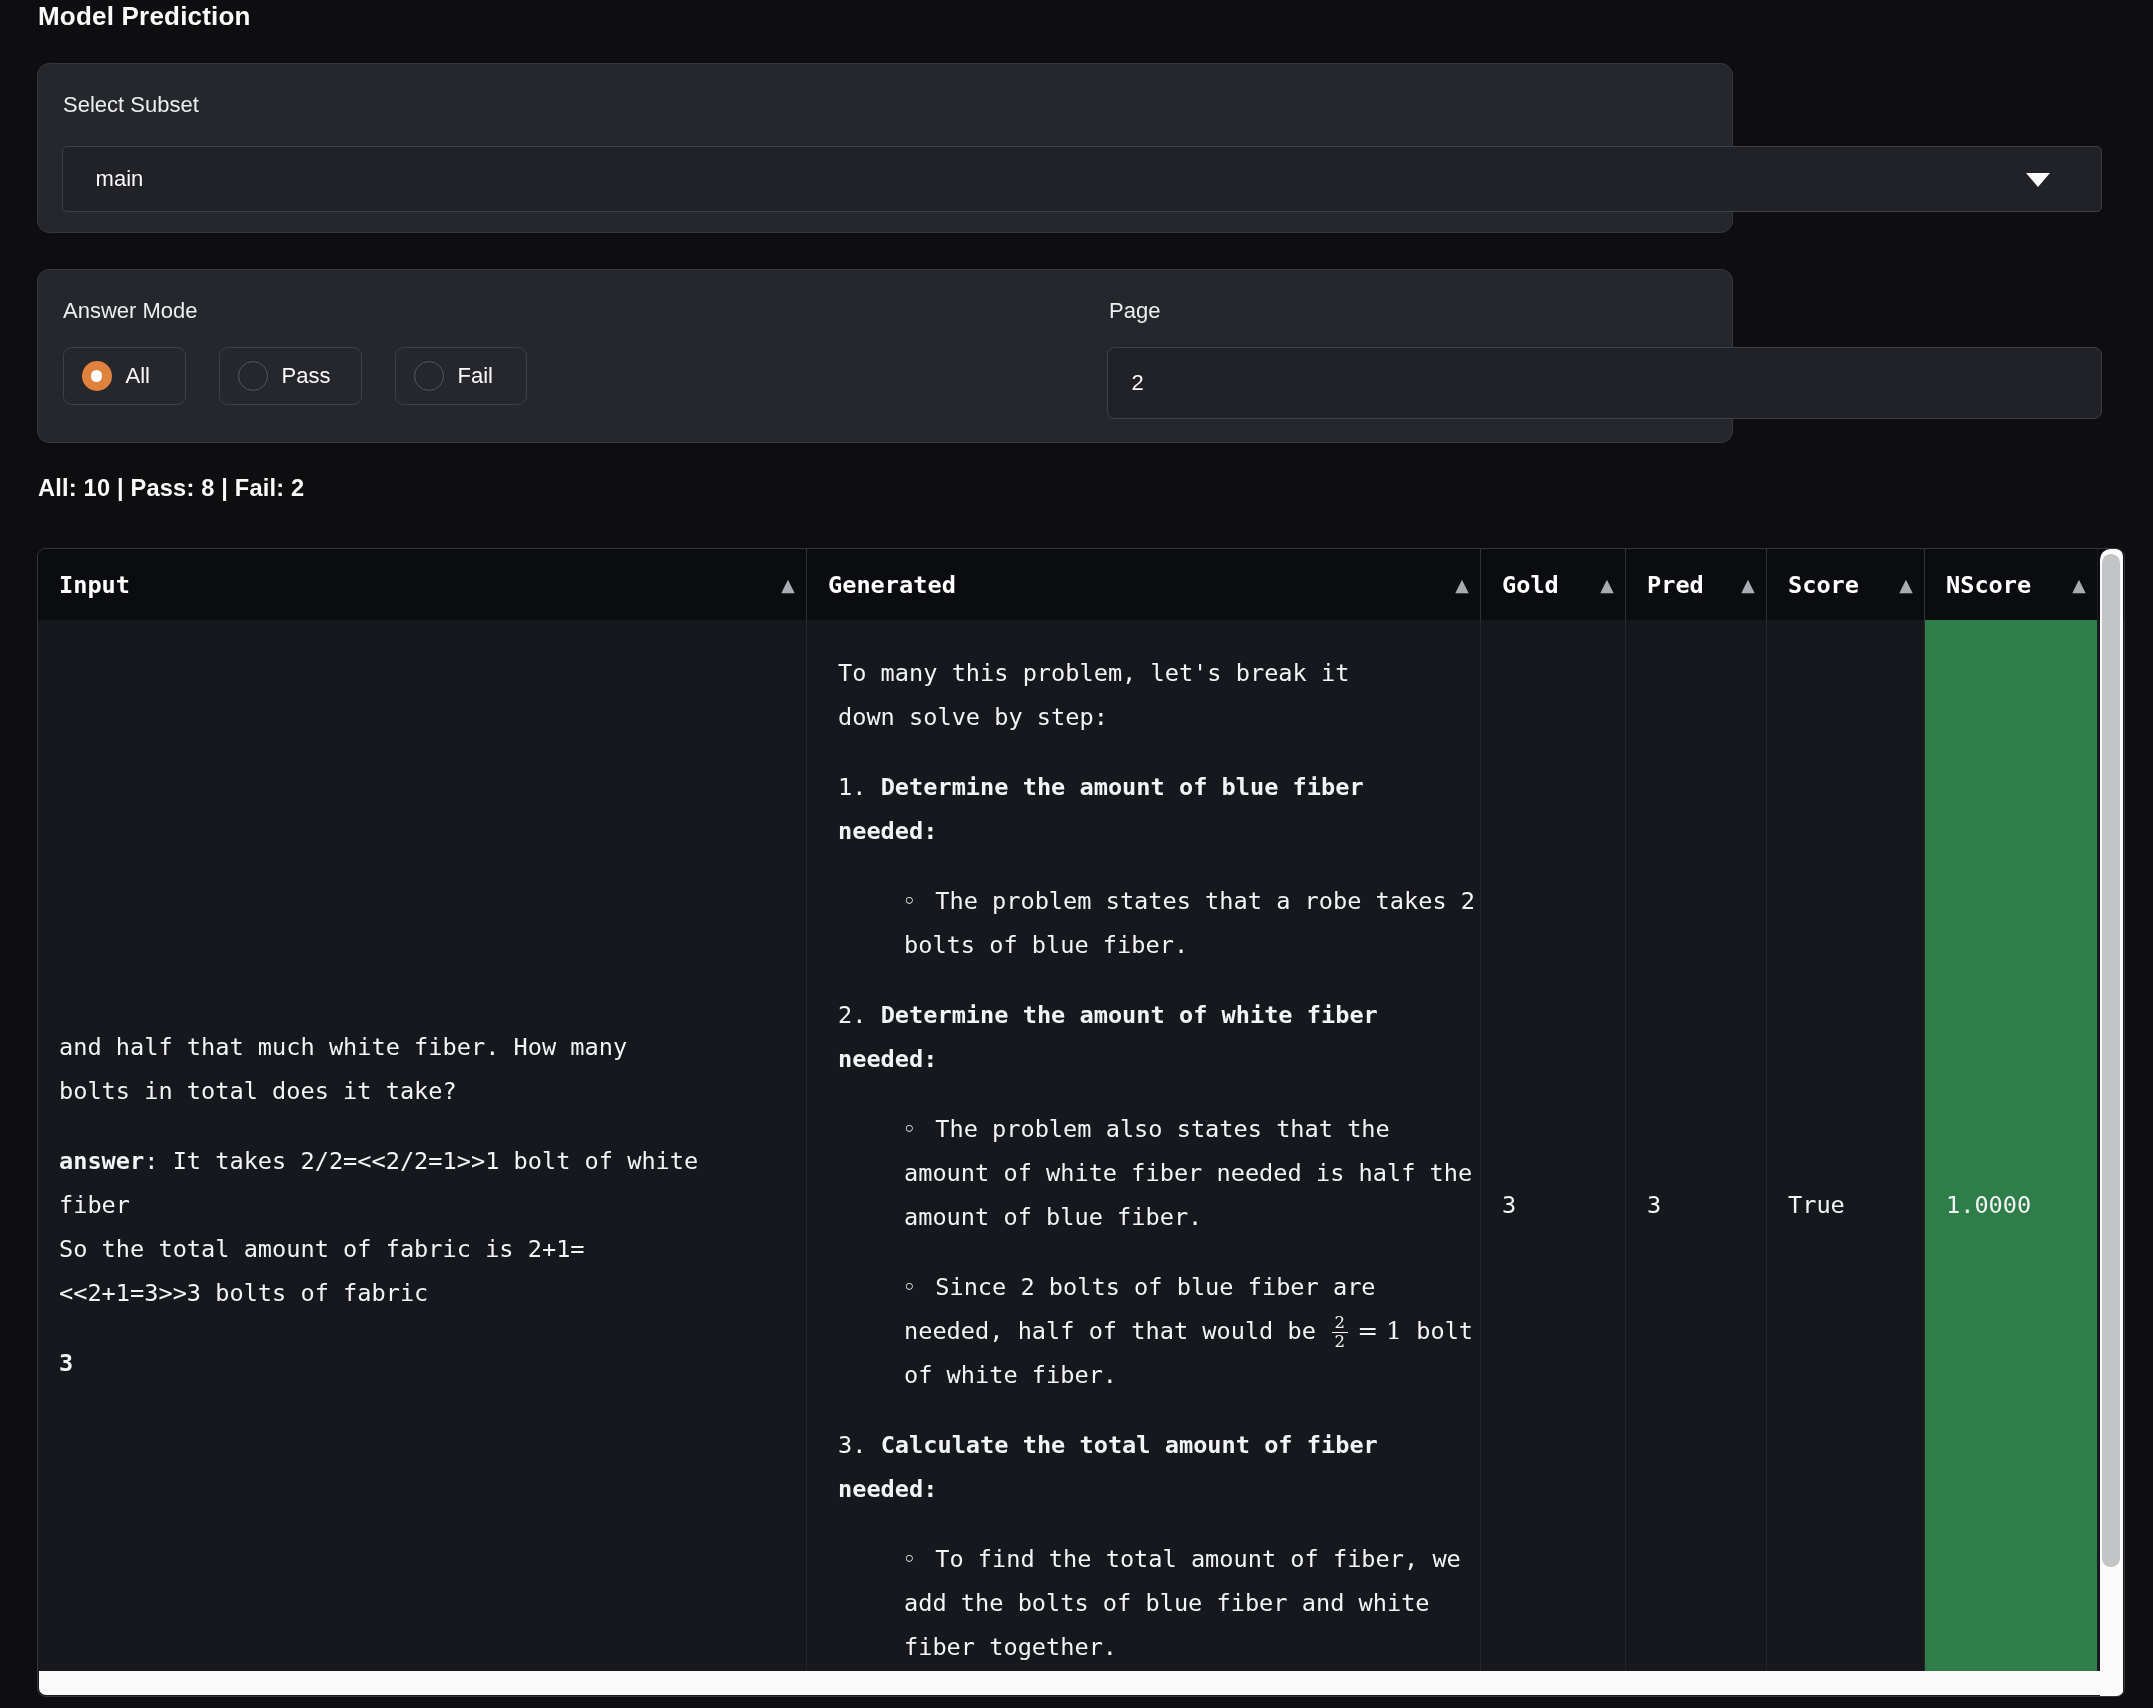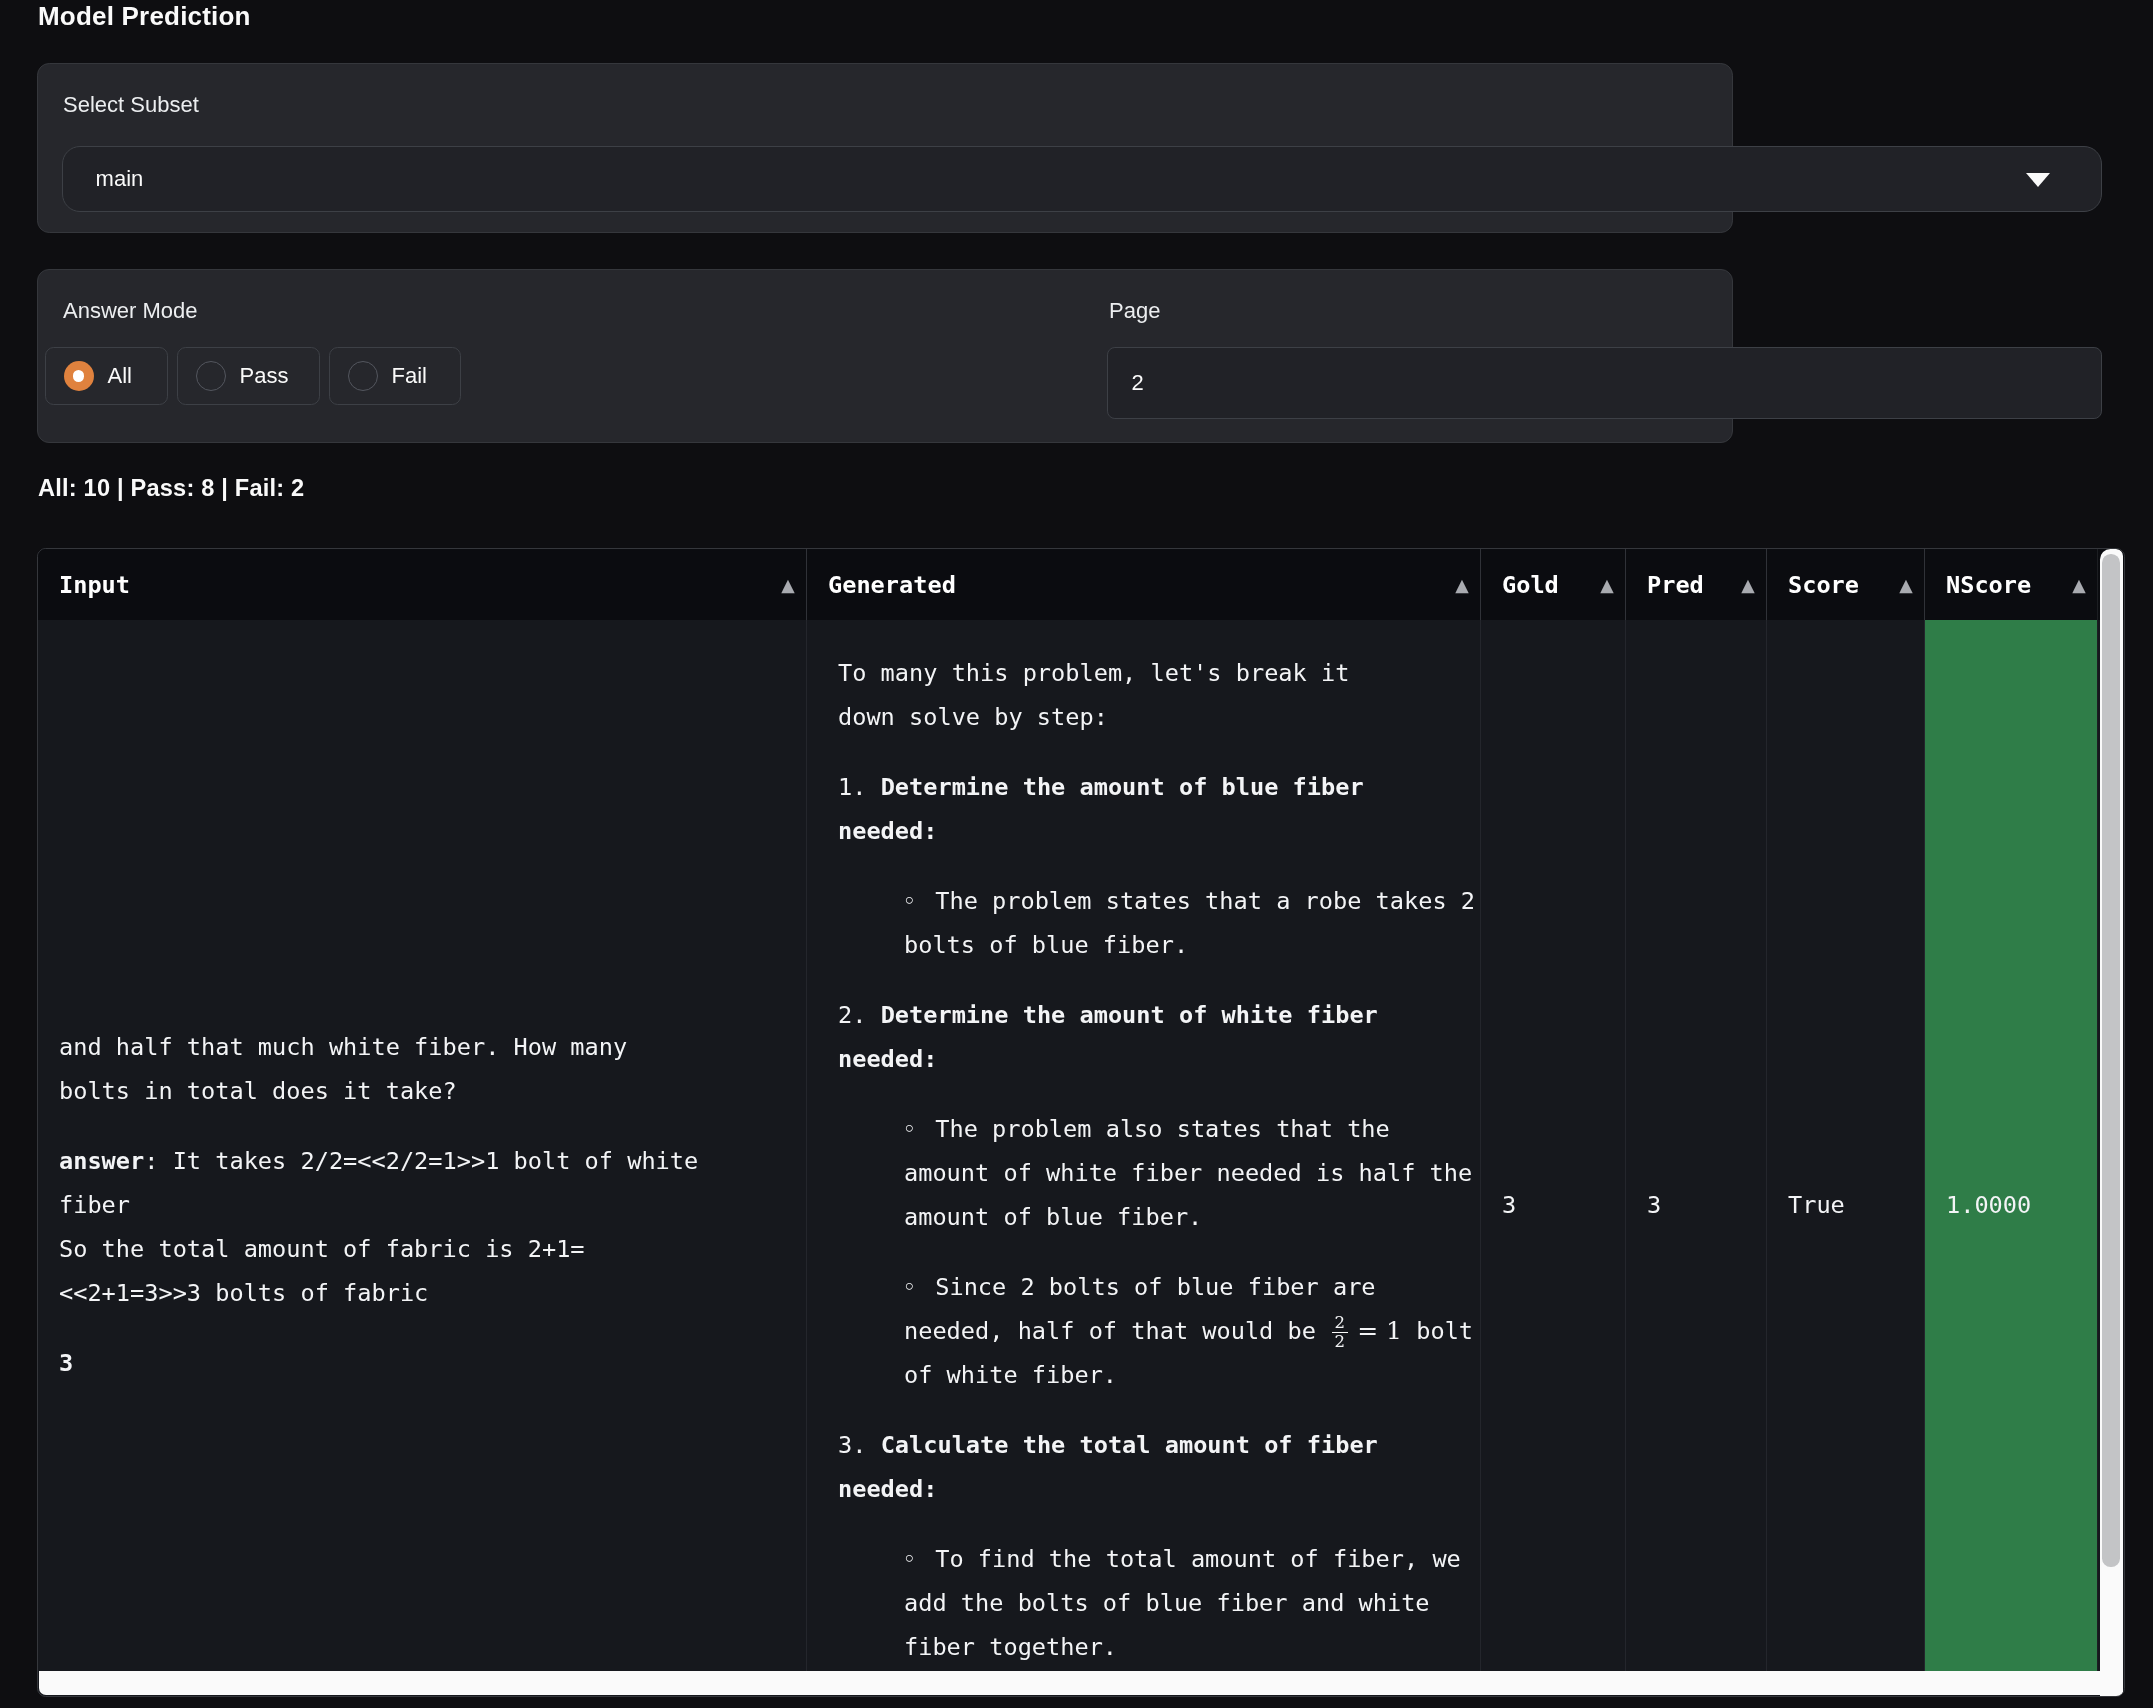--- a/index.html
+++ b/index.html
@@ -17,26 +17,26 @@
   .abs{position:absolute;}
 
   .page-title{left:38px;top:0.9px;font-size:26px;font-weight:700;letter-spacing:0.2px;}
 
   .panel{left:37px;width:1696px;background:var(--panel-bg);border:0.9px solid var(--panel-border);border-radius:12.2px;}
   .panel-1{top:63px;height:170px;}
   .panel-2{top:269px;height:174px;border-radius:12px;}
   .ctl-label{position:absolute;left:25px;top:28px;font-size:22px;color:#eceef0;}
 
   .selectbox{position:absolute;left:23.6px;top:82px;width:2040px;height:66px;background:var(--ctl-bg);
-             border:1.7px solid var(--ctl-border);border-radius:18px;display:flex;align-items:center;padding-left:33px;}
+             border:1.7px solid var(--ctl-border);border-radius:5px;display:flex;align-items:center;padding-left:33px;}
   .selectbox .value{font-size:22px;}
   .chevron-down{position:absolute;right:51px;top:50%;margin-top:-6.1px;width:0;height:0;
                 border-left:12.2px solid transparent;border-right:12.2px solid transparent;border-top:14px solid #fafafa;}
 
-  .radio-row{position:absolute;left:7px;top:77px;display:flex;gap:9px;}
+  .radio-row{position:absolute;left:25px;top:77px;display:flex;gap:33px;}
   .radio-box{height:58px;border:1.7px solid var(--ctl-border);border-radius:8.7px;display:flex;align-items:center;
              padding-left:17.5px;cursor:pointer;}
   .radio-circle{width:30px;height:30px;border-radius:50%;border:1.7px solid #53565e;margin-right:14px;flex:none;
                 display:flex;align-items:center;justify-content:center;}
   .radio-circle.sel{border:none;background:var(--accent);}
   .radio-circle.sel::after{content:"";width:11.4px;height:11.4px;border-radius:50%;background:#fff;}
   .radio-label{font-size:22px;}
 
   .numinput{position:absolute;left:1069px;top:77px;width:995px;height:72px;background:var(--ctl-bg);
             border:1.7px solid var(--ctl-border);border-radius:7.9px;display:flex;align-items:center;padding-left:23.6px;}

